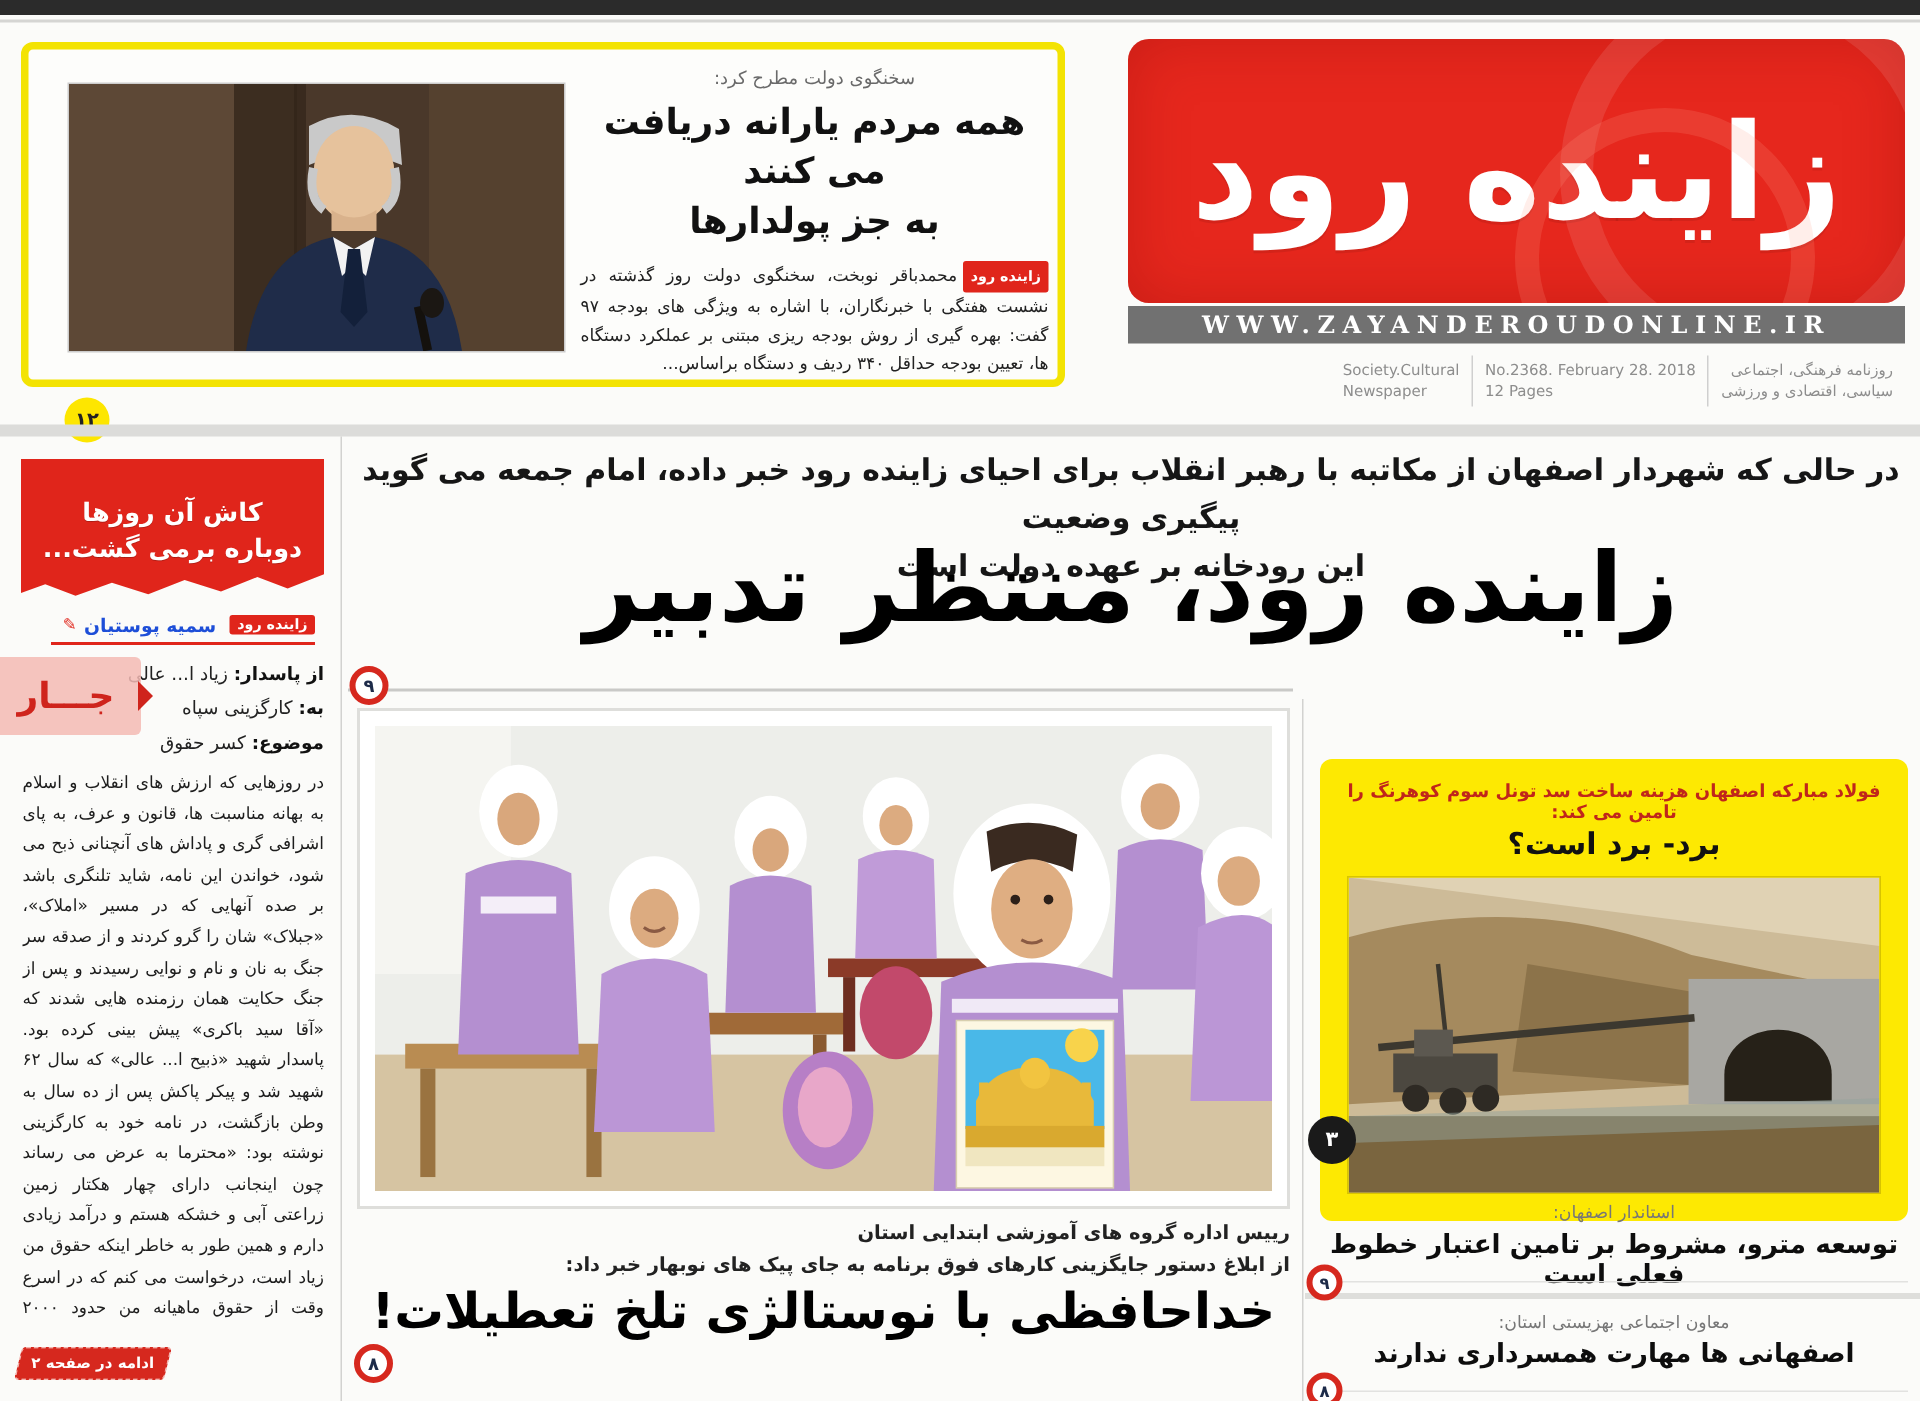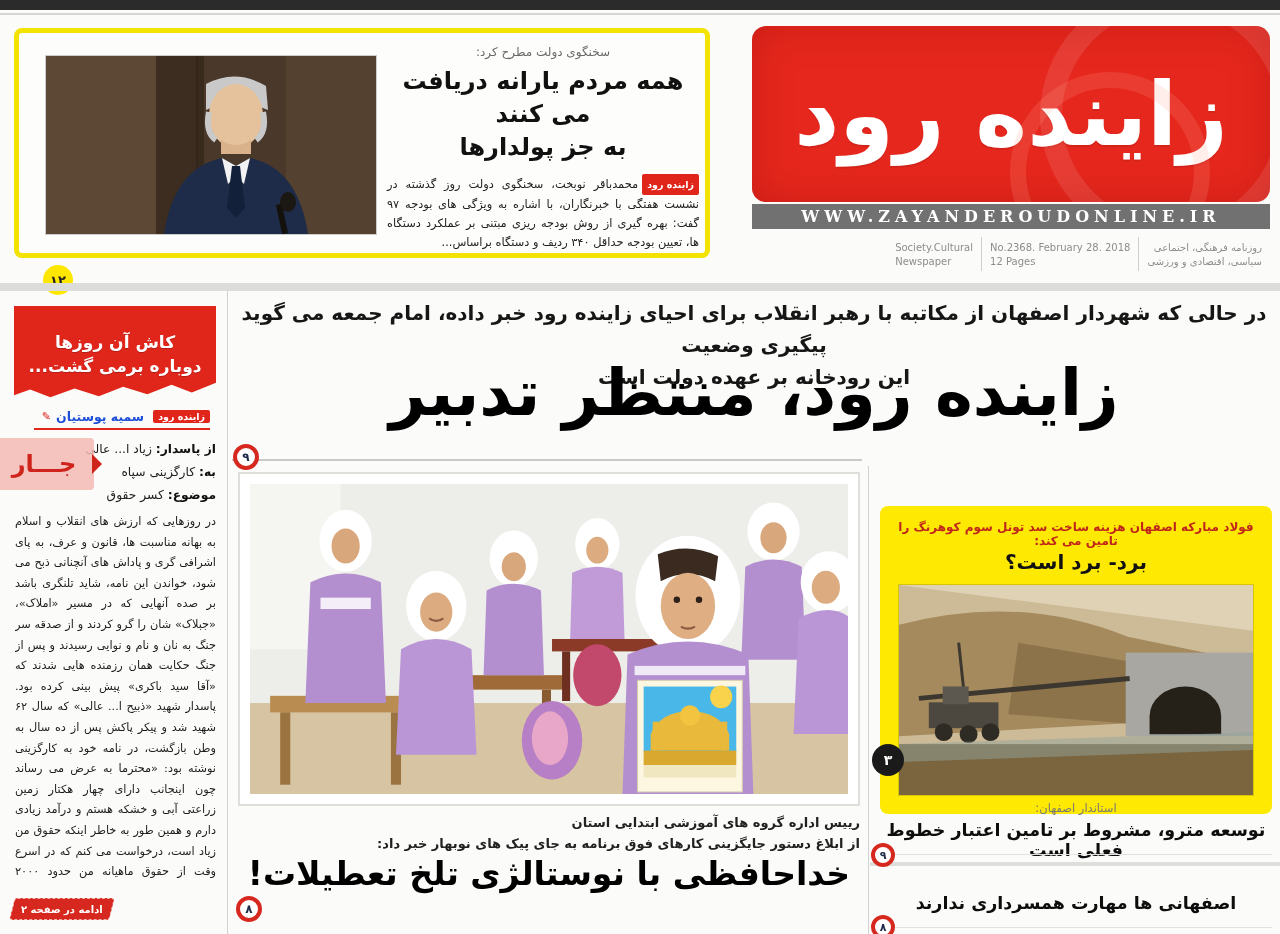--- a/index.html
+++ b/index.html
@@ -322,17 +322,18 @@
   </div>
   <div class="abs badge" id="badge-3">۳</div>
 
   <div class="abs news-kicker" id="news1-kicker">استاندار اصفهان:</div>
   <div class="abs news-headline" id="news1-headline">توسعه مترو، مشروط بر تامین اعتبار خطوط فعلی است</div>
   <div class="abs" id="news1-rule"></div>
   <div class="abs badge badge-red" id="badge-9b">۹</div>
 
   <div class="abs" id="thick-rule"></div>
 
+  <div class="abs news-kicker" id="news2-kicker">معاون اجتماعی بهزیستی استان:</div>
   <div class="abs news-headline" id="news2-headline">اصفهانی ها مهارت همسرداری ندارند</div>
   <div class="abs" id="news2-rule"></div>
   <div class="abs badge badge-red" id="badge-8b">۸</div>
 
 </div>
 
 </body></html>

